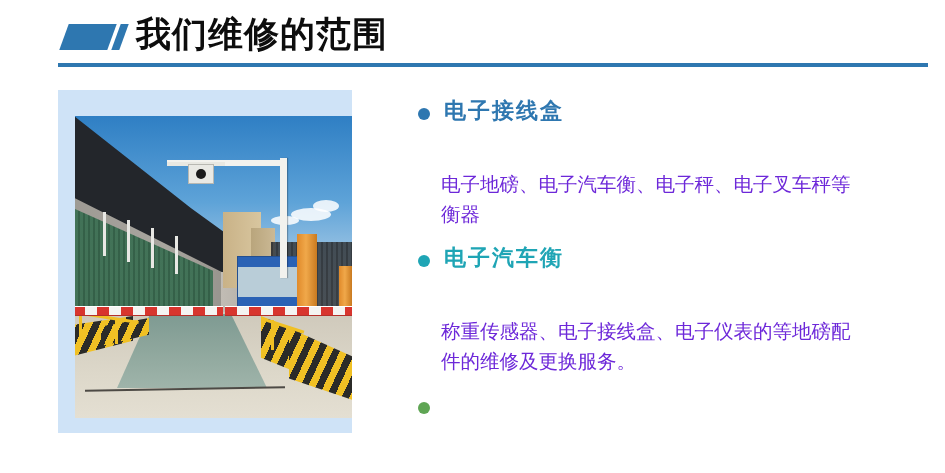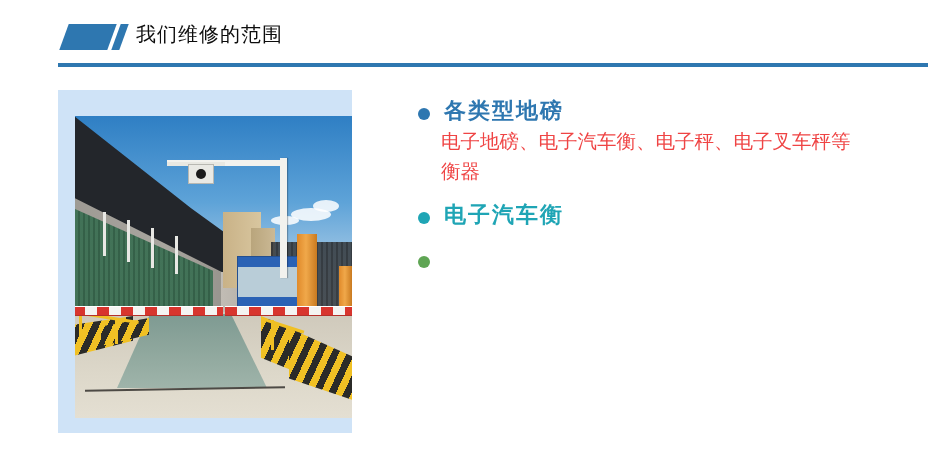--- a/index.html
+++ b/index.html
@@ -47,22 +47,22 @@
     top: 0;
     width: 8px;
     height: 26px;
     background: #2E77B0;
     transform: skewX(-20deg);
   }
   .header-title {
     position: absolute;
     left: 136px;
     top: 17px;
-    font-size: 20px;
-    font-weight: normal;
+    font-size: 35px;
+    font-weight: bold;
     letter-spacing: 1px;
     line-height: 34px;
     color: #0d0d0d;
     white-space: nowrap;
   }
   .header-rule {
     position: absolute;
     left: 58px;
     top: 63px;
     width: 870px;
@@ -247,23 +247,24 @@
     font-size: 22px;
     font-weight: bold;
     letter-spacing: 2px;
     line-height: 30px;
     white-space: nowrap;
   }
   .item-body {
     margin-left: 27px;
     font-size: 19.5px;
     line-height: 30px;
-    color: #ef4444;
+    color: #6d28d9;
     letter-spacing: 0px;
     width: 420px;
+    margin-top: 43px;
   }
 </style>
 </head>
 <body>
 
 <div class="header">
   <div class="header-marks">
     <span class="mark-block" style="background: rgb(46, 119, 176);"></span>
     <span class="mark-slash" style="background: rgb(46, 119, 176);"></span>
   </div>
@@ -317,26 +318,27 @@
 
     <div class="ph-barrier b1"></div>
     <div class="ph-barrier b2"></div>
   </div>
 </div>
 
 <div class="content">
 
   <div class="item">
     <span class="bullet" style="background: rgb(46, 119, 176);"></span>
-    <div class="item-head" style="color: rgb(46, 119, 176);">各类型地磅</div>
+    <div class="item-head" style="color: rgb(46, 119, 176);">电子接线盒</div>
     <div class="item-body">电子地磅、电子汽车衡、电子秤、电子叉车秤等衡器</div>
   </div>
 
   <div class="item">
     <span class="bullet" style="background: rgb(31, 165, 181);"></span>
     <div class="item-head" style="color: rgb(31, 165, 181);">电子汽车衡</div>
+    <div class="item-body">称重传感器、电子接线盒、电子仪表的等地磅配件的维修及更换服务。</div>
   </div>
 
   <div class="item">
     <span class="bullet" style="background: rgb(95, 165, 84);"></span>
   </div>
 
 </div>
 
 </body></html>

